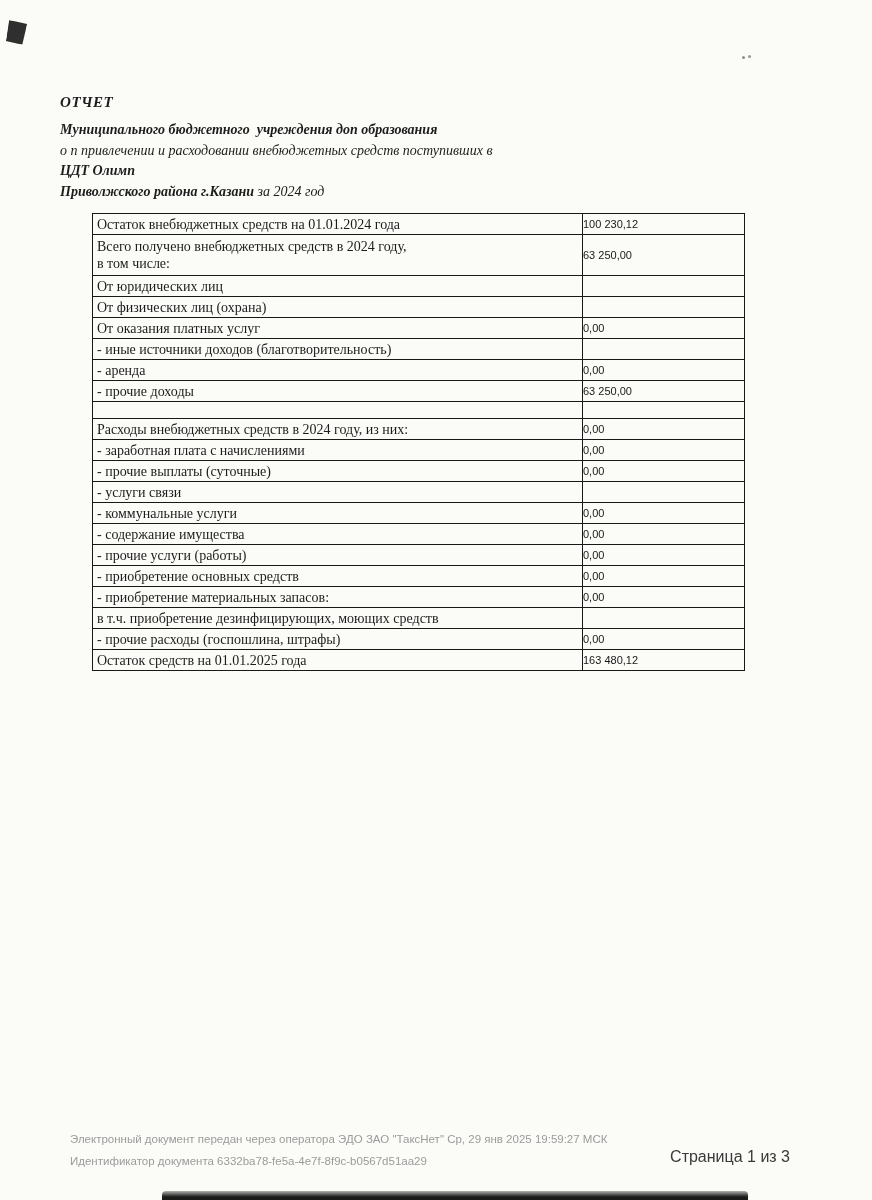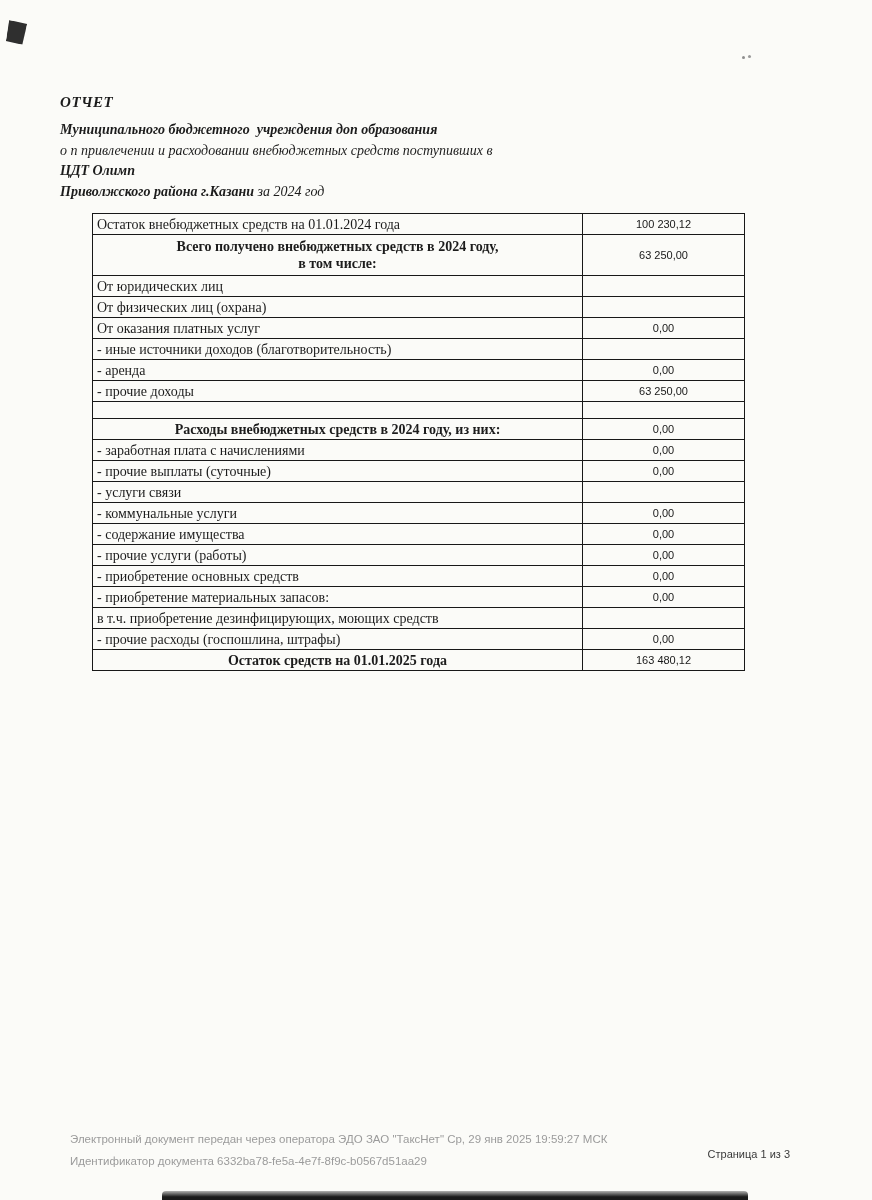--- a/index.html
+++ b/index.html
@@ -53,42 +53,41 @@
   tr.row { height: 21px; }
   tr.row.tall { height: 41px; }
   tr.row.spacer { height: 17px; }
   .label-cell {
     width: 490px;
     font-size: 14px;
     line-height: 17px;
     padding: 1px 4px 1px 4px;
     white-space: pre-line;
   }
-  tr.bold .label-cell { font-weight: bold; text-align: center; }
+  tr.bold .label-cell { font-weight: normal; }
   .value-cell {
     width: 162px;
-    text-align: center;
     font-family: "Liberation Sans", sans-serif;
     font-size: 11px;
     color: #181818;
   }
 
   
   .footer {
     position: absolute; left: 44px; right: 32px; top: 1128px;
     font-family: "Liberation Sans", sans-serif;
     color: #9b9b9b;
     font-size: 11.5px;
     margin-left: 26px;
   }
   .footer .f-line { line-height: 22px; }
   .page-num {
     position: absolute; top: 1148px; right: 82px;
     font-family: "Liberation Sans", sans-serif;
-    font-size: 11px; color: #3a3a3a;
+    font-size: 16px; color: #3a3a3a;
   }
 </style>
 </head>
 <body>
 
 <div class="corner-blob"></div>
 <div class="scan-speck"></div>
 
 <div class="page-header">
   <div class="doc-title">ОТЧЕТ</div>

